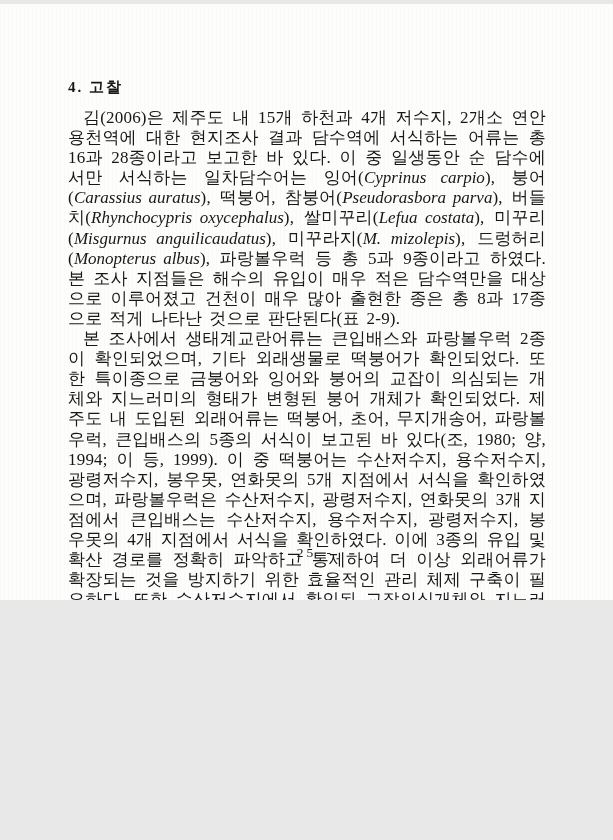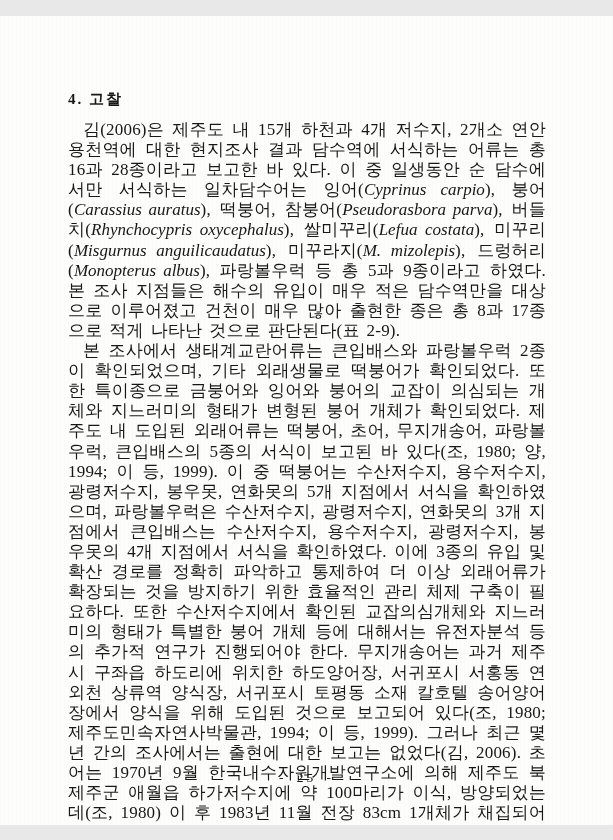--- a/index.html
+++ b/index.html
@@ -3,22 +3,22 @@
 <meta charset="utf-8">
 <style>
   html, body {
     margin: 0;
     padding: 0;
     background: #e8e8e8;
   }
   .page {
     position: relative;
     width: 613px;
-    height: 809px;
-    margin: 16px auto;
+    height: 596px;
+    margin: 4px auto;
     background:
       repeating-linear-gradient(90deg,
         rgba(0,0,0,0.012) 0px, rgba(0,0,0,0.012) 1px,
         rgba(0,0,0,0) 1px, rgba(0,0,0,0) 4px),
       #fdfdfc;
     color: #171717;
     font-family: "Liberation Serif", "DejaVu Serif", serif;
     overflow: hidden;
     box-sizing: border-box;
   }

